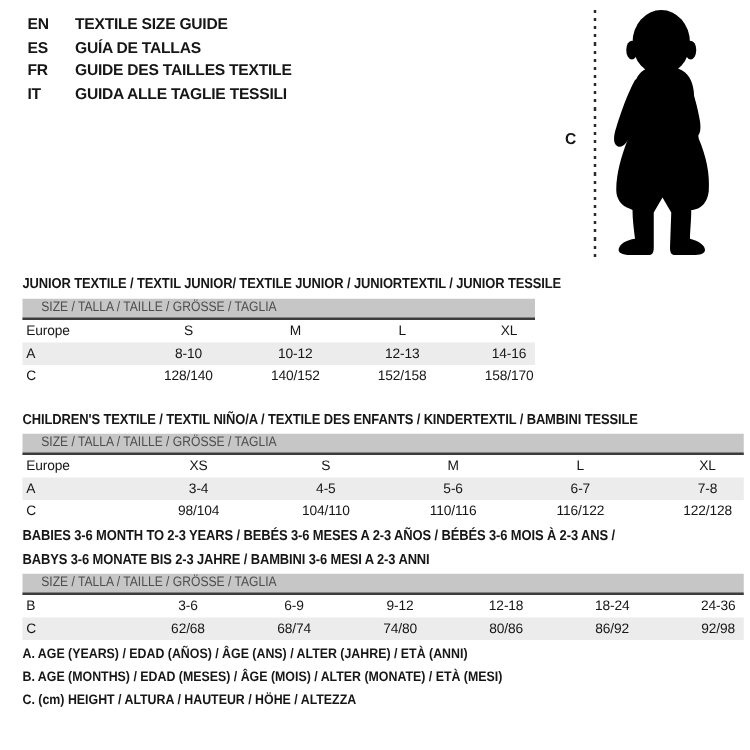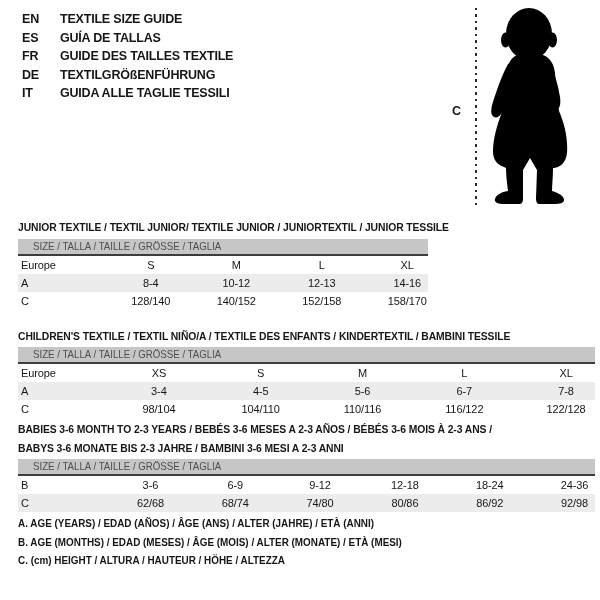--- a/index.html
+++ b/index.html
@@ -68,24 +68,20 @@
     <span class="lang-code">EN</span>
     <span class="lang-title">TEXTILE SIZE GUIDE</span>
   </div>
   <div class="lang-row">
     <span class="lang-code">ES</span>
     <span class="lang-title">GUÍA DE TALLAS</span>
   </div>
   <div class="lang-row">
     <span class="lang-code">FR</span>
     <span class="lang-title">GUIDE DES TAILLES TEXTILE</span>
-  </div>
-  <div class="lang-row">
-    <span class="lang-code">DE</span>
-    <span class="lang-title">TEXTILGRÖßENFÜHRUNG</span>
   </div>
   <div class="lang-row">
     <span class="lang-code">IT</span>
     <span class="lang-title">GUIDA ALLE TAGLIE TESSILI</span>
   </div>
 </div>
 
 <div class="abs dotted-line"></div>
 <div class="abs height-label">C</div>
 <div class="abs baby">
@@ -137,21 +133,21 @@
   <div>
       <div class="trow">
         <div class="tcell tlabel">Europe</div>
         <div class="tcell">S</div>
         <div class="tcell">M</div>
         <div class="tcell">L</div>
         <div class="tcell">XL</div>
       </div>
       <div class="trow alt">
         <div class="tcell tlabel">A</div>
-        <div class="tcell">8-4</div>
+        <div class="tcell">8-10</div>
         <div class="tcell">10-12</div>
         <div class="tcell">12-13</div>
         <div class="tcell">14-16</div>
       </div>
       <div class="trow">
         <div class="tcell tlabel">C</div>
         <div class="tcell">128/140</div>
         <div class="tcell">140/152</div>
         <div class="tcell">152/158</div>
         <div class="tcell">158/170</div>

